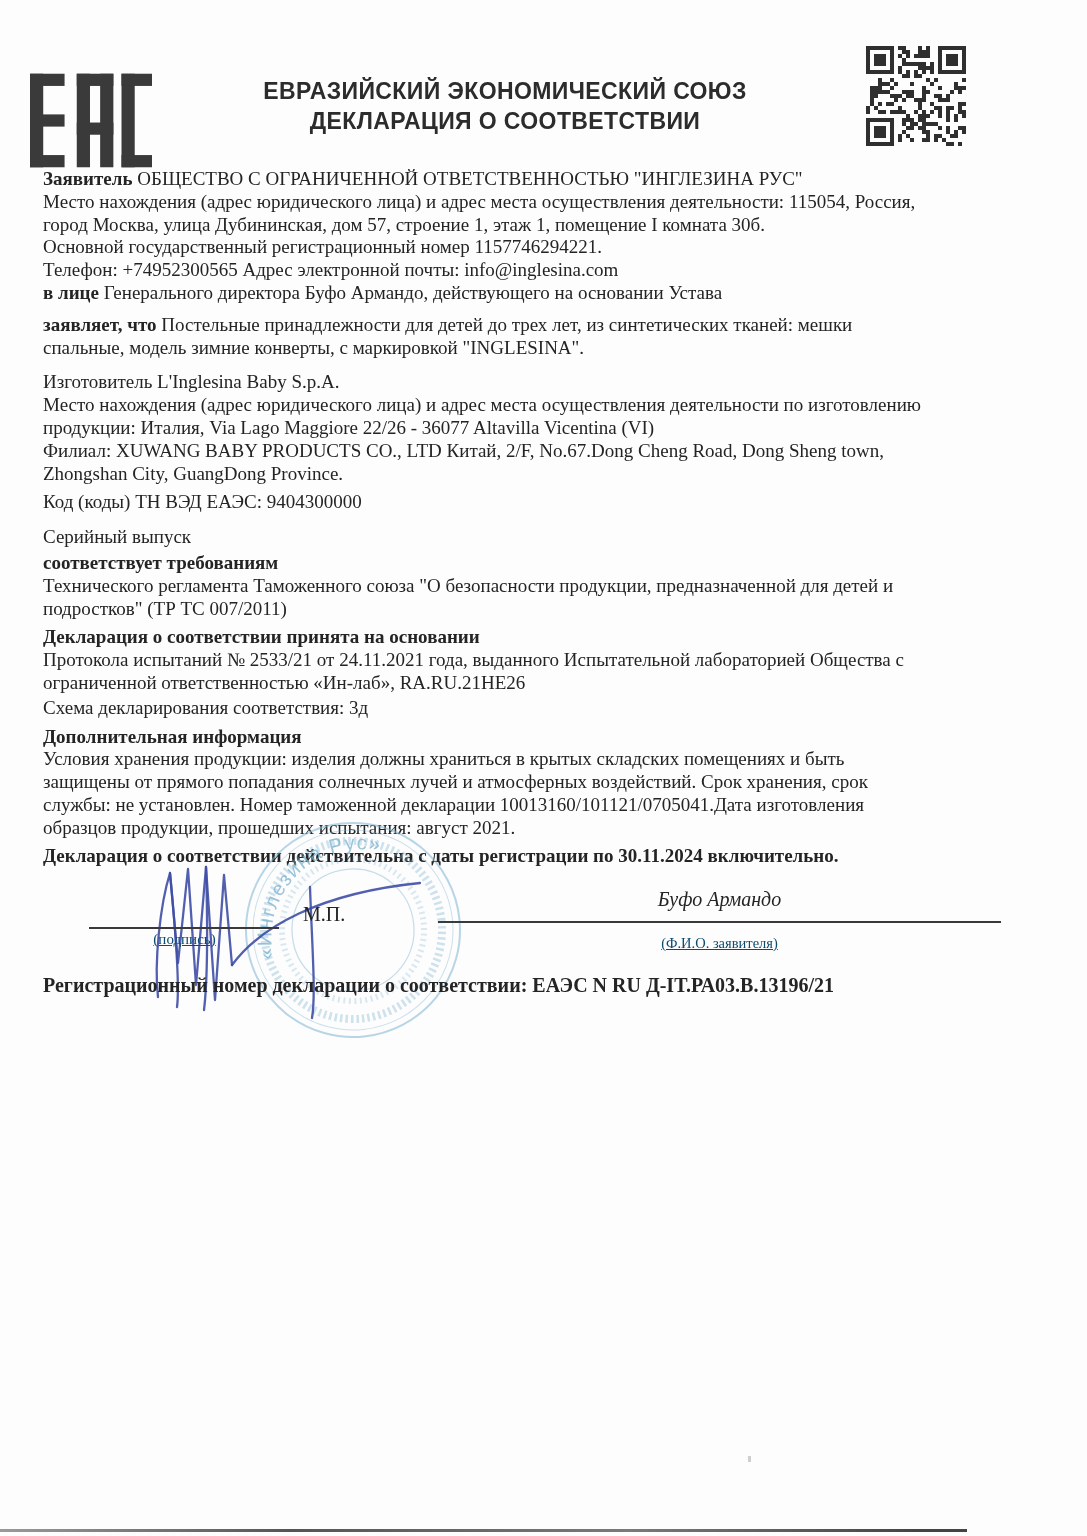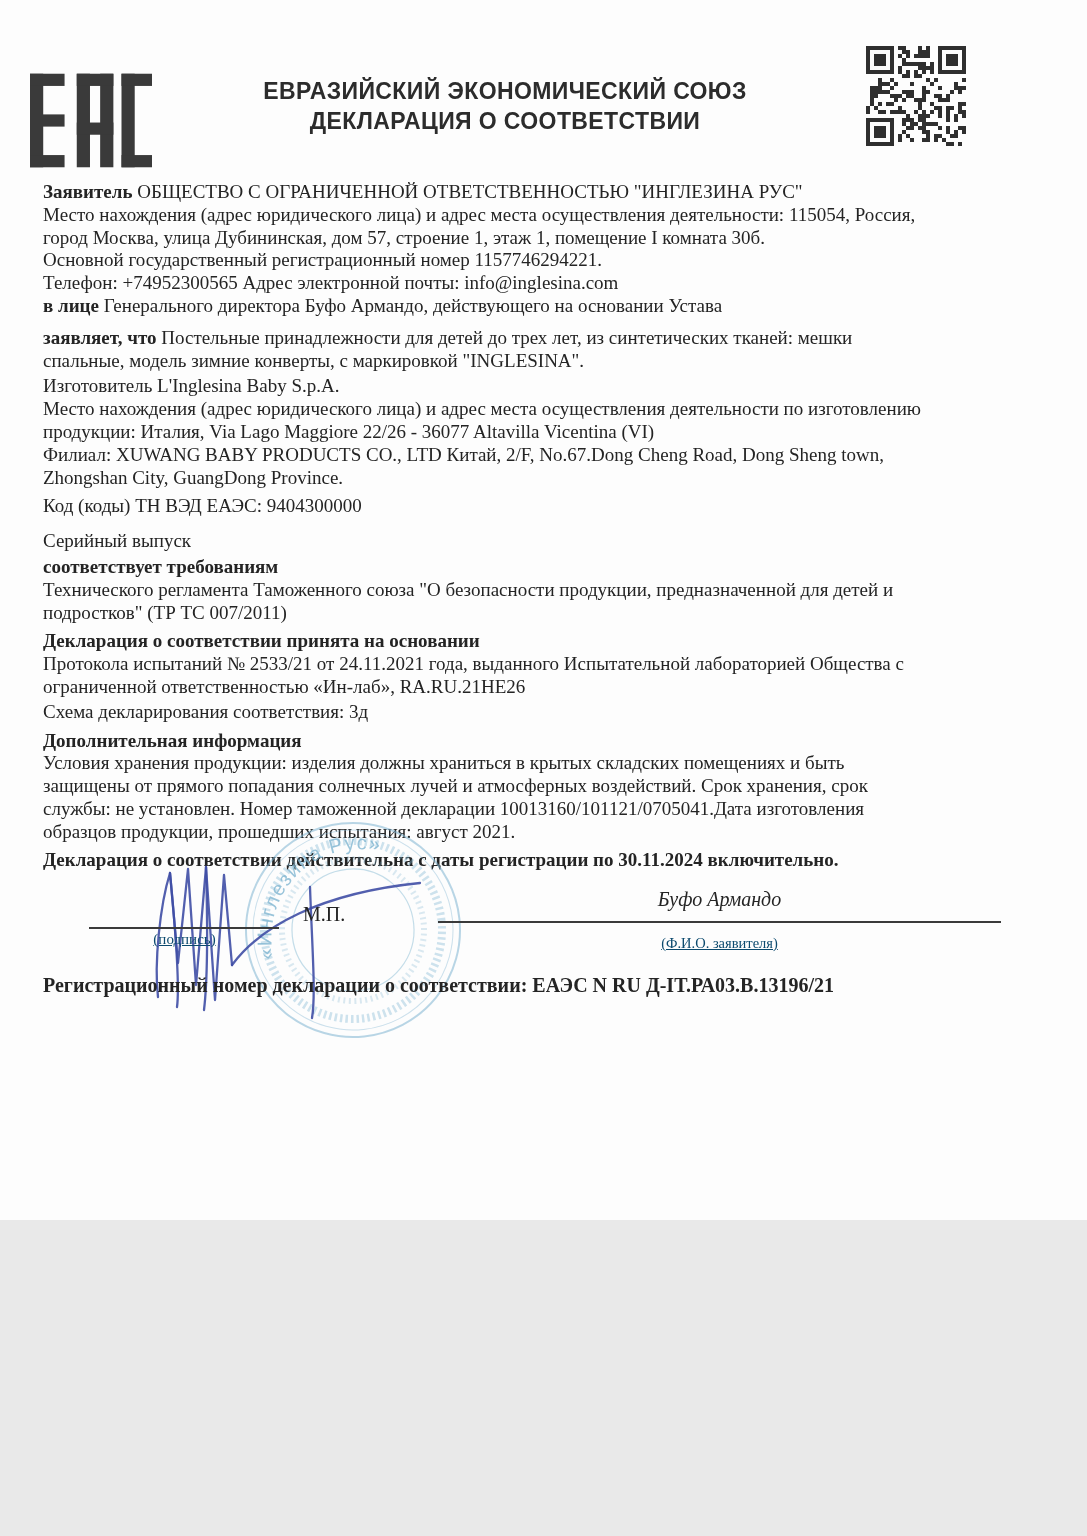--- a/index.html
+++ b/index.html
@@ -4,40 +4,40 @@
 <style>
   :root{
     --stamp:#7fb5d1;
     --ink:#3f4ea5;
     --text:#242424;
     --mark:#3a3a3a;
   }
   html,body{margin:0;padding:0;background:#e9e9e9;}
   .page{
     position:relative;
-    width:1087px;height:1220px;
+    width:1087px;height:1536px;
     background:#fdfdfd;
     margin:0 auto;
     overflow:hidden;
     font-family:"Liberation Serif","DejaVu Serif",serif;
     color:var(--text);
   }
   
   .eac-logo{position:absolute;left:30px;top:73px;}
   .doc-title{
     position:absolute;left:150px;top:76px;width:710px;
     text-align:center;
     font-family:"Liberation Sans","DejaVu Sans",sans-serif;
     font-weight:bold;font-size:23px;line-height:30px;
     color:#2c2c2c;letter-spacing:.4px;
   }
   .qr{position:absolute;left:863px;top:46px;}
   
   .body-text{
-    position:absolute;left:43px;top:181px;width:1005px;
+    position:absolute;left:43px;top:168px;width:1005px;
     font-size:19px;line-height:22.8px;
   }
   .bline{white-space:nowrap;}
   .b{font-weight:bold;}
   
   .stamp-svg{position:absolute;left:225px;top:800px;pointer-events:none;}
   .sign-svg{position:absolute;left:120px;top:845px;pointer-events:none;}
   .sig-line{position:absolute;height:2px;background:#3a3a3a;}
   .sig-line.left{left:89px;top:927px;width:190px;}
   .sig-line.right{left:438px;top:921px;width:563px;}
@@ -360,21 +360,21 @@
 
   <div class="body-text">
       <div class="bline"><span class="b">Заявитель</span> ОБЩЕСТВО С ОГРАНИЧЕННОЙ ОТВЕТСТВЕННОСТЬЮ "ИНГЛЕЗИНА РУС"</div>
       <div class="bline">Место нахождения (адрес юридического лица) и адрес места осуществления деятельности: 115054, Россия,</div>
       <div class="bline">город Москва, улица Дубининская, дом 57, строение 1, этаж 1, помещение I комната 30б.</div>
       <div class="bline">Основной государственный регистрационный номер 1157746294221.</div>
       <div class="bline">Телефон: +74952300565 Адрес электронной почты: info@inglesina.com</div>
       <div class="bline"><span class="b">в лице</span> Генерального директора Буфо Армандо, действующего на основании Устава</div>
       <div class="bline" style="margin-top: 9px;"><span class="b">заявляет, что</span> Постельные принадлежности для детей до трех лет, из синтетических тканей: мешки</div>
       <div class="bline">спальные, модель зимние конверты, с маркировкой "INGLESINA".</div>
-      <div class="bline" style="margin-top: 3px;">Изготовитель L'Inglesina Baby S.p.A.</div>
+      <div class="bline" style="margin-top: 12px;">Изготовитель L'Inglesina Baby S.p.A.</div>
       <div class="bline">Место нахождения (адрес юридического лица) и адрес места осуществления деятельности по изготовлению</div>
       <div class="bline">продукции: Италия, Via Lago Maggiore 22/26 - 36077 Altavilla Vicentina (VI)</div>
       <div class="bline">Филиал: XUWANG BABY PRODUCTS CO., LTD Китай, 2/F, No.67.Dong Cheng Road, Dong Sheng town,</div>
       <div class="bline">Zhongshan City, GuangDong Province.</div>
       <div class="bline" style="margin-top: 6px;">Код (коды) ТН ВЭД ЕАЭС: 9404300000</div>
       <div class="bline" style="margin-top: 12px;">Серийный выпуск</div>
       <div class="bline b" style="margin-top: 3px;">соответствует требованиям</div>
       <div class="bline">Технического регламента Таможенного союза "О безопасности продукции, предназначенной для детей и</div>
       <div class="bline">подростков" (ТР ТС 007/2011)</div>
       <div class="bline b" style="margin-top: 6px;">Декларация о соответствии принята на основании</div>

